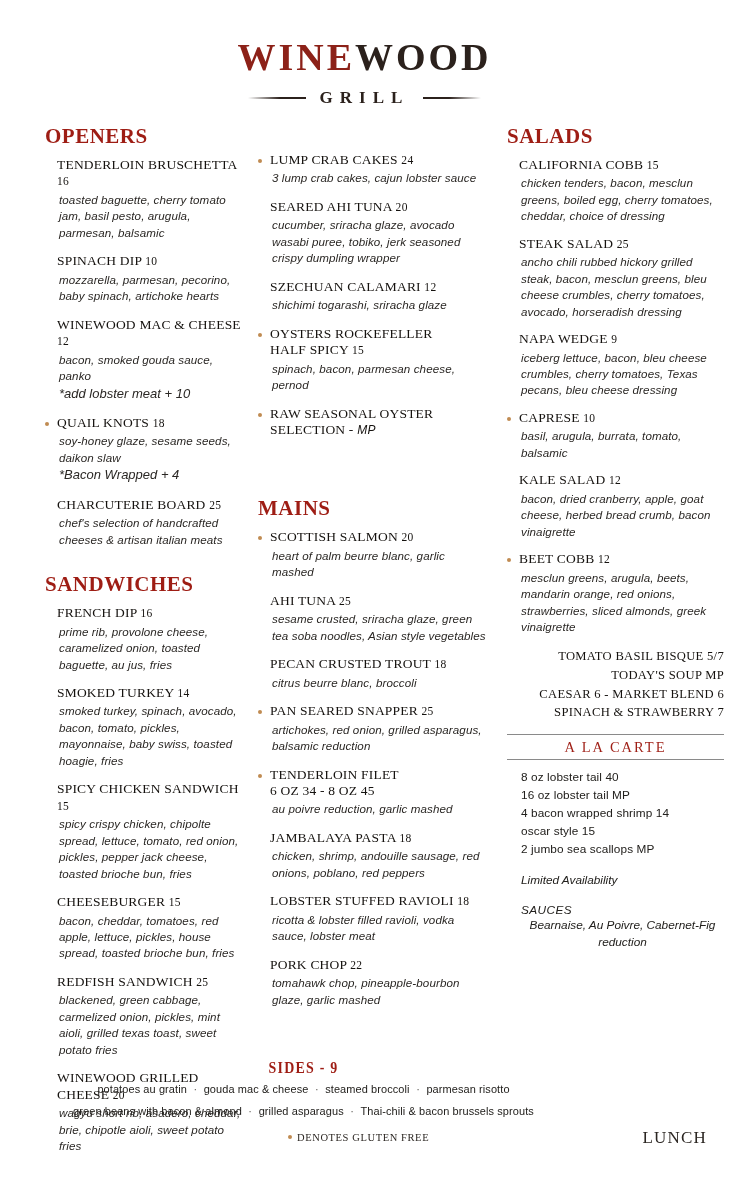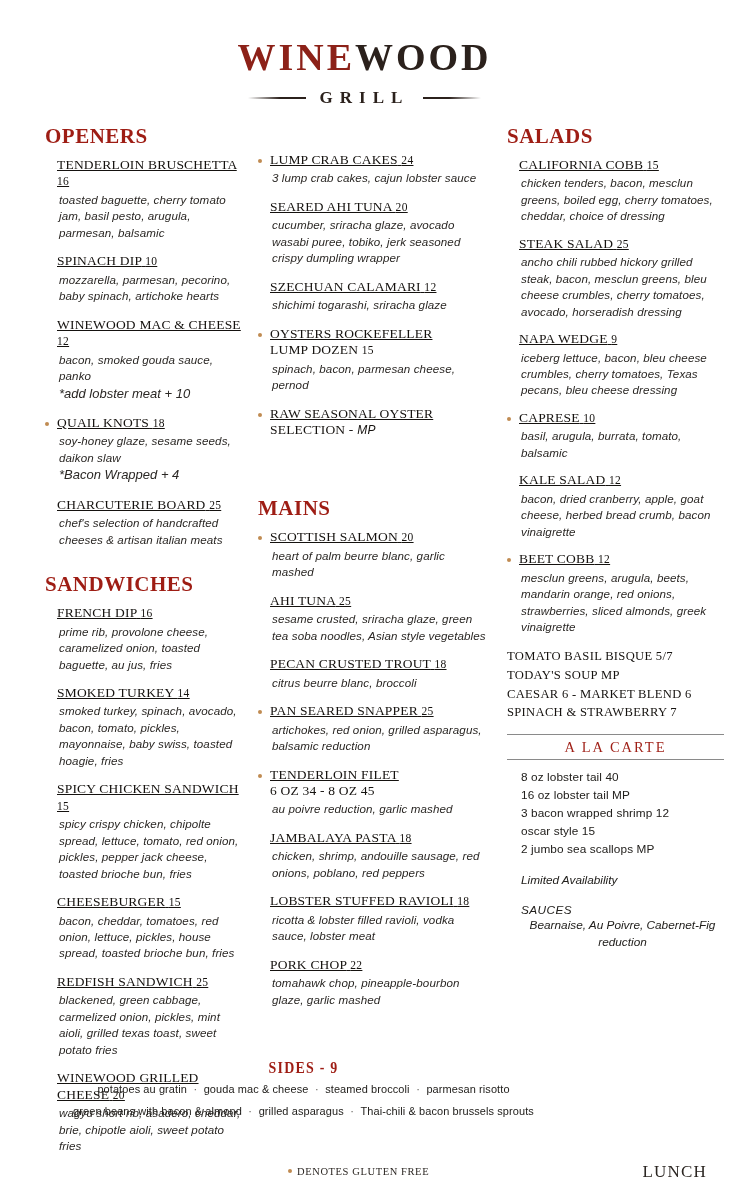--- a/index.html
+++ b/index.html
@@ -105,21 +105,20 @@
     border-radius: 50%;
     background: #c08b52;
   }
   .item-name {
     font-family: "Liberation Serif", serif;
     font-size: 13.5px;
     letter-spacing: 0.2px;
     color: #15120f;
     line-height: 1.22;
     margin: 0;
-    text-decoration: underline;
   }
   .item-price {
     font-size: 11.5px;
     letter-spacing: 0.3px;
   }
   .item-price.mp {
     font-family: "Liberation Sans", sans-serif;
     font-style: italic;
     font-size: 12px;
   }
@@ -150,21 +149,21 @@
   }
 
   
   .col-left .item, .col-mid .item { margin-bottom: 12px; }
   .col-right .item { margin-bottom: 11px; }
 
   .gap-lg { height: 14px; }
 
   
   .center-list {
-    text-align: left;
+    text-align: right;
     margin-top: 12px;
     margin-bottom: 12px;
   }
   .center-list div {
     font-family: "Liberation Serif", serif;
     font-size: 12.6px;
     letter-spacing: 0.3px;
     line-height: 1.48;
     color: #15120f;
   }
@@ -240,21 +239,21 @@
     line-height: 1.9;
     transform: scaleX(0.93);
     letter-spacing: 0.1px;
   }
   .sides-row .sep { padding: 0 7px; color: #5c5954; }
 
   
   .footer {
     position: absolute;
     left: 0;
-    top: 1162px;
+    top: 1128px;
     width: 729px;
     height: 30px;
   }
   .gf-note {
     position: absolute;
     left: 288px;
     top: 4px;
     font-family: "Liberation Serif", serif;
     font-size: 10.5px;
     letter-spacing: 0.6px;
@@ -352,21 +351,21 @@
 
       <div class="item">
 
         <p class="item-name"><span>SPICY CHICKEN SANDWICH</span> <span class="item-price">15</span></p>
         <p class="item-desc">spicy crispy chicken, chipolte spread, lettuce, tomato, red onion, pickles, pepper jack cheese, toasted brioche bun, fries</p>
       </div>
 
       <div class="item">
 
         <p class="item-name"><span>CHEESEBURGER</span> <span class="item-price">15</span></p>
-        <p class="item-desc">bacon, cheddar, tomatoes, red onion, lettuce, pickles, house spread, toasted brioche bun, fries</p>
+        <p class="item-desc">bacon, cheddar, tomatoes, red apple, lettuce, pickles, house spread, toasted brioche bun, fries</p>
       </div>
 
       <div class="item">
 
         <p class="item-name"><span>REDFISH SANDWICH</span> <span class="item-price">25</span></p>
         <p class="item-desc">blackened, green cabbage, carmelized onion, pickles, mint aioli, grilled texas toast, sweet potato fries</p>
       </div>
 
       <div class="item">
 
@@ -394,21 +393,21 @@
 
       <div class="item">
 
         <p class="item-name"><span>SZECHUAN CALAMARI</span> <span class="item-price">12</span></p>
         <p class="item-desc">shichimi togarashi, sriracha glaze</p>
       </div>
 
       <div class="item">
         <span class="dot"></span>
         <p class="item-name">OYSTERS ROCKEFELLER</p>
-        <p class="item-subline"><span>LUMP DOZEN</span> <span class="item-price">15</span></p>
+        <p class="item-subline"><span>HALF SPICY</span> <span class="item-price">15</span></p>
         <p class="item-desc">spinach, bacon, parmesan cheese, pernod</p>
       </div>
 
       <div class="item">
         <span class="dot"></span>
         <p class="item-name">RAW SEASONAL OYSTER</p>
         <p class="item-subline"><span>SELECTION -</span> <span class="item-price mp">MP</span></p>
       </div>
 
       <div style="height:48px"></div>
@@ -513,21 +512,21 @@
         <div>SPINACH &amp; STRAWBERRY 7</div>
       </div>
 
       <div class="alacarte">
         <div class="alc-rule"></div>
         <div class="alc-title">A LA CARTE</div>
         <div class="alc-rule"></div>
         <div class="alc-body">
           <div class="alc-line">8 oz lobster tail 40</div>
           <div class="alc-line">16 oz lobster tail MP</div>
-          <div class="alc-line">3 bacon wrapped shrimp 12</div>
+          <div class="alc-line">4 bacon wrapped shrimp 14</div>
           <div class="alc-line">oscar style 15</div>
           <div class="alc-line">2 jumbo sea scallops MP</div>
           <div class="alc-note">Limited Availability</div>
           <div class="alc-sauces-title">SAUCES</div>
           <div class="alc-sauces-body">Bearnaise, Au Poivre, Cabernet-Fig reduction</div>
         </div>
       </div>
 
     </div>
   </div>

